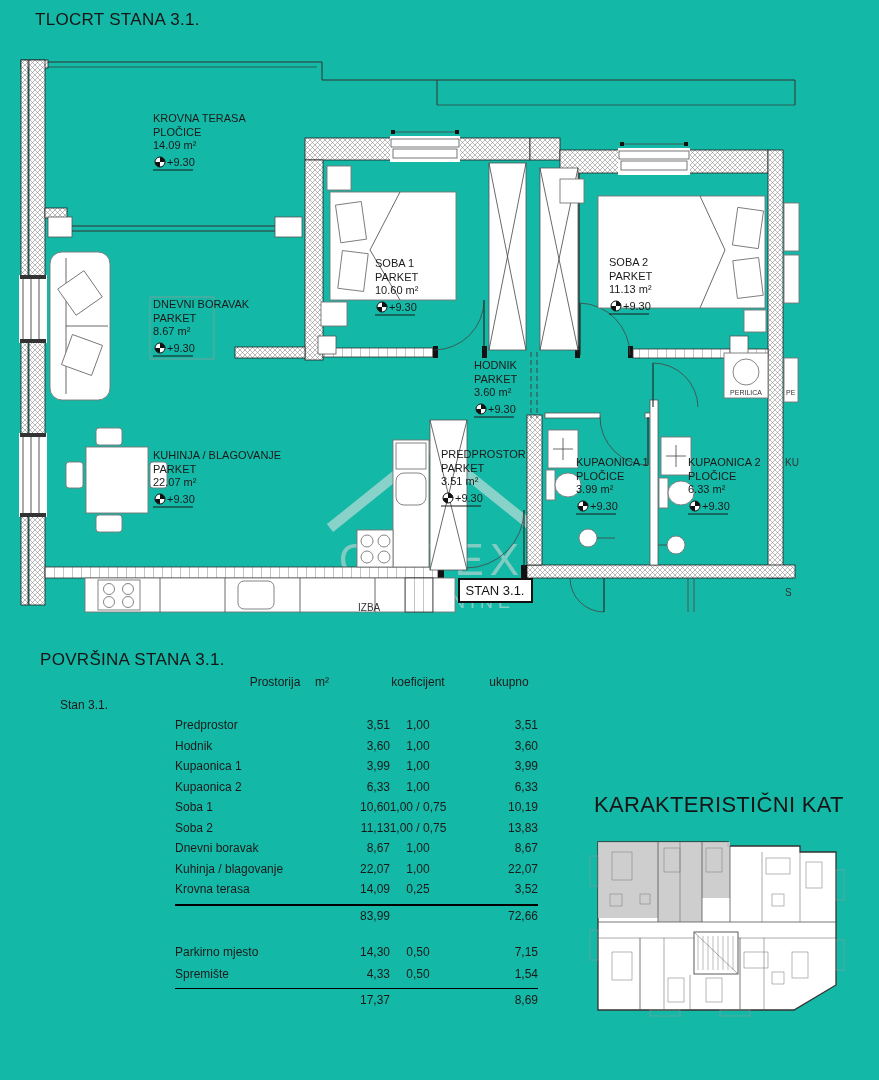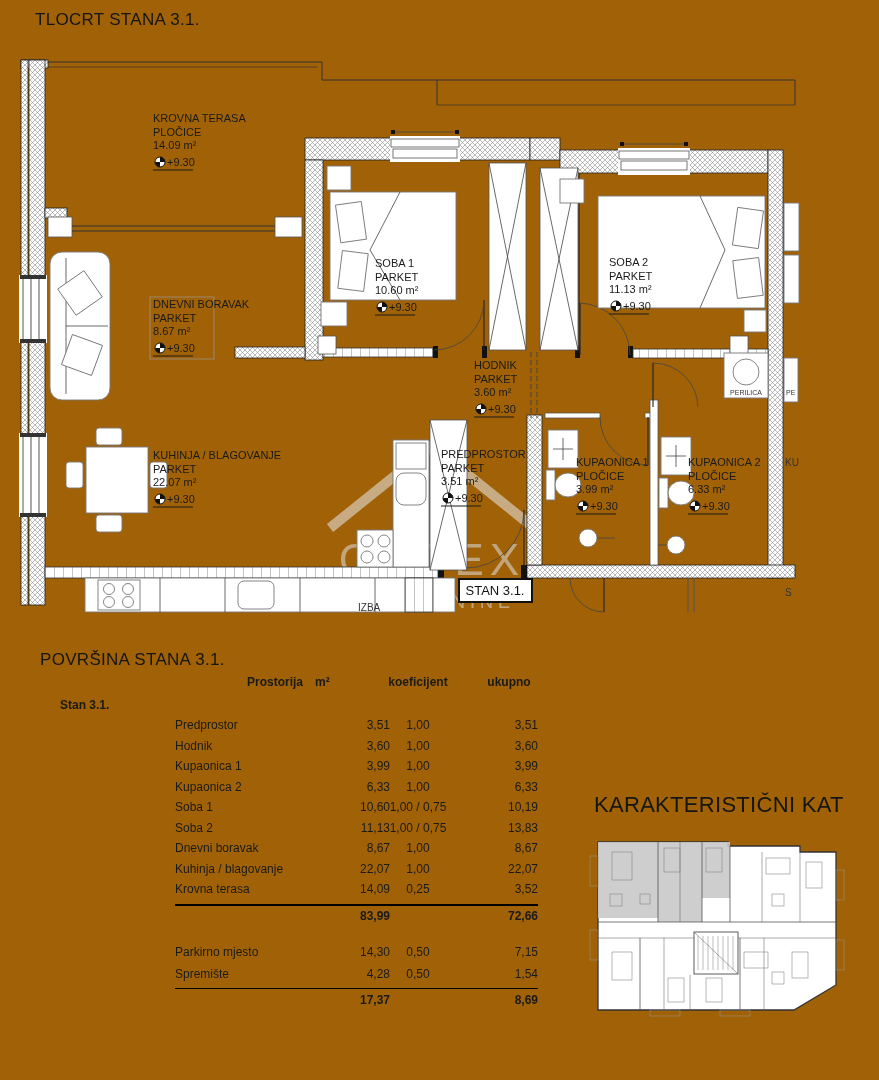--- a/index.html
+++ b/index.html
@@ -1,16 +1,16 @@
 <!DOCTYPE html>
 <html><head>
 <meta charset="utf-8">
 <style>
   html,body{margin:0;padding:0;background:#fff}
-  .page{position:relative;width:879px;height:1080px;background:#a16207;
+  .page{position:relative;width:879px;height:1080px;background:#14b8a6;
         font-family:"Liberation Sans",sans-serif;overflow:hidden;color:#1a1a1a}
   .ttl{position:absolute;font-size:17px;color:#151515;letter-spacing:.3px;white-space:nowrap}
   svg{position:absolute;left:0;top:0}
   svg text{font-family:"Liberation Sans",sans-serif}
   .rl{font-size:11px;fill:#1a1a1a}
   .rs{font-size:7px;fill:#333}
   .rp{font-size:10px;fill:#333}
   .ul{stroke:#1a1a1a;stroke-width:1}
   .w{fill:url(#hatch);stroke:#222;stroke-width:.8}
   .tk{fill:url(#ticks);stroke:#333;stroke-width:.8}
@@ -21,21 +21,21 @@
   .ar{stroke:#444;stroke-width:.8;fill:none}
   
   .areas{position:absolute;left:35px;top:675px;width:545px;height:380px;font-size:12px}
   .areas .abs{position:absolute}
   .trow{position:absolute;left:0;width:505px;height:20px;line-height:14px}
   .c{position:absolute;top:0;white-space:nowrap}
   .lbl{left:140px}
   .m2{left:280px;width:75px;text-align:right}
   .kf{left:338px;width:90px;text-align:center}
   .uk{left:445px;width:58px;text-align:right}
-  .b{font-weight:bold}
+  .b{font-weight:normal}
   .rule{position:absolute;height:0}
   .total{position:absolute;top:345px;left:0;width:535px;height:27px;
          border-top:2.5px solid #000;border-bottom:3px solid #000;line-height:27px;font-weight:bold}
   .total .tl{position:absolute;left:48px}
 </style>
 </head>
 <body>
 
 <div class="page">
 
@@ -478,21 +478,21 @@
       </div>
 
     <div class="trow" style="top:270px">
         <span class="c lbl">Parkirno mjesto</span>
         <span class="c m2">14,30</span>
         <span class="c kf">0,50</span>
         <span class="c uk">7,15</span>
       </div>
     <div class="trow" style="top:292px">
         <span class="c lbl">Spremište</span>
-        <span class="c m2">4,28</span>
+        <span class="c m2">4,33</span>
         <span class="c kf">0,50</span>
         <span class="c uk">1,54</span>
       </div>
 
     <div class="rule" style="top:313px;left:140px;width:363px;border-top:1.5px solid #000"></div>
     <div class="trow b" style="top:318px">
         <span class="c m2">17,37</span>
         <span class="c uk">8,69</span>
       </div>
 

